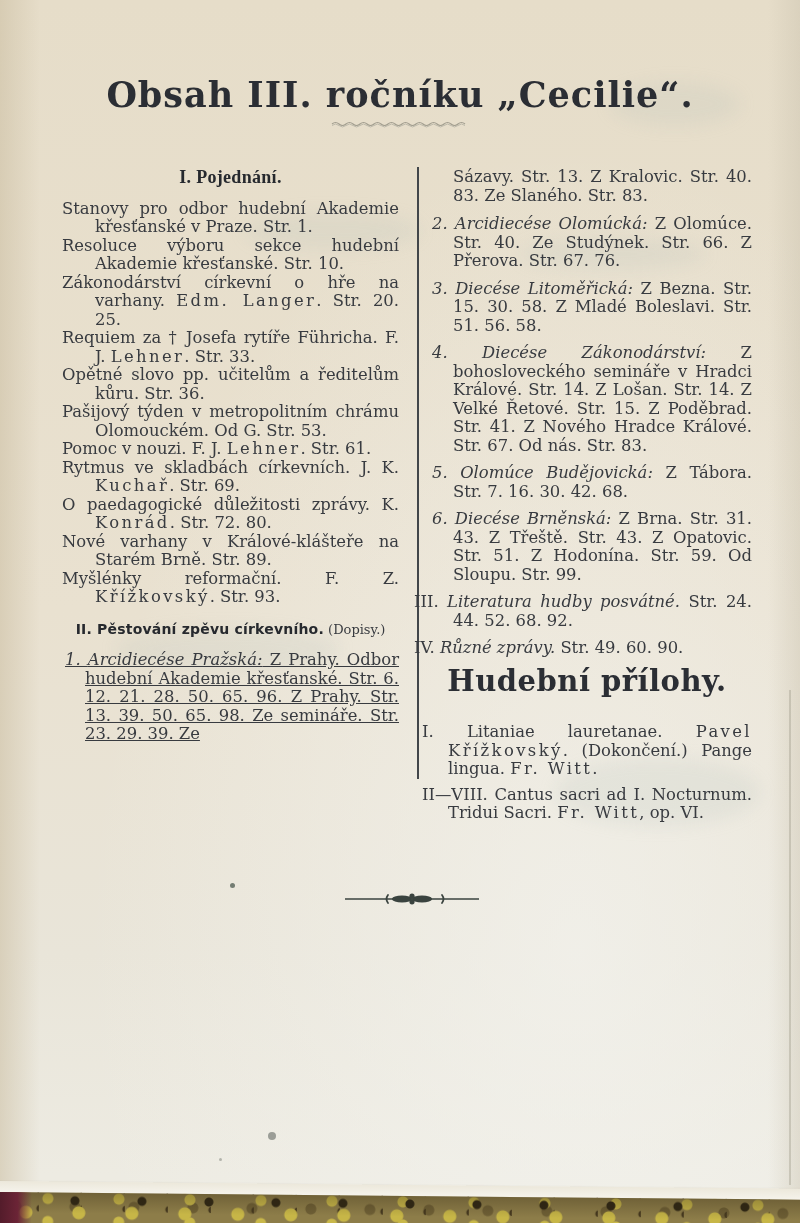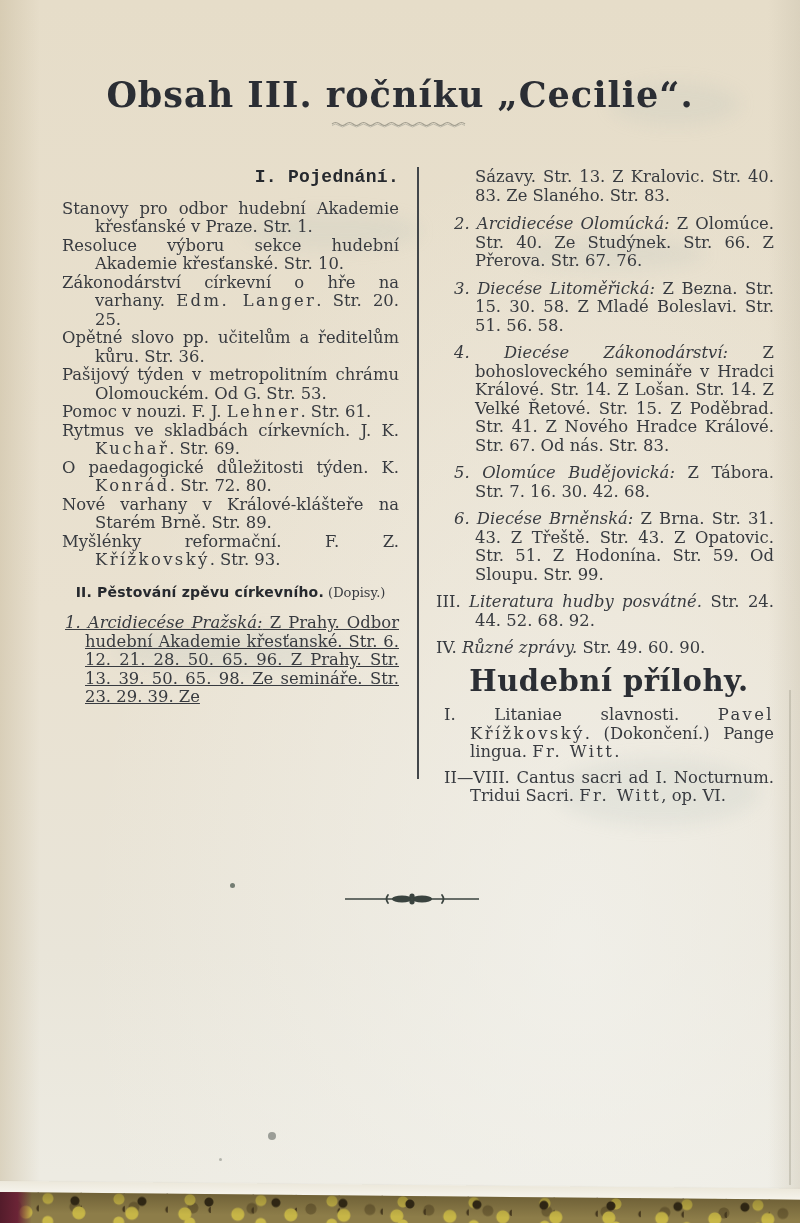--- a/index.html
+++ b/index.html
@@ -22,39 +22,39 @@
   .title{
     position:absolute;top:74px;left:0;width:100%;margin:0;
     text-align:center;font-size:35px;font-weight:bold;letter-spacing:1px;color:#2b2e34;
   }
   .squiggle{position:absolute;top:119px;left:50%;transform:translateX(-50%);}
 
   .divider{position:absolute;left:417px;top:167px;width:2px;height:612px;background:#42464a;}
 
   .col{position:absolute;top:168px;font-size:16.4px;line-height:18.5px;}
   .col-left{left:62px;width:337px;}
-  .col-right{left:444px;width:330px;}
+  .col-right{left:422px;width:330px;}
 
   .h-sec{
-    text-align:right;font-family:Liberation Mono, monospace;
+    text-align:center;font-family:Liberation Serif, serif;
     font-weight:bold;font-size:18px;color:#26292e;margin:0 0 13px 0;letter-spacing:0.3px;
   }
   .h-sec2{margin:13px 0 12px 0;text-align:center;white-space:nowrap;color:#26292e;}
   .h2-main{font-family:"DejaVu Sans","Liberation Sans",sans-serif;font-weight:bold;font-size:14px;letter-spacing:0.2px;}
   .h2-suffix{font-size:13px;font-weight:normal;color:#383b40;}
 
   .entry{text-align:justify;padding-left:33px;text-indent:-33px;margin:0;}
   .entry-num1{padding-left:23px;text-indent:-20px;text-decoration:underline;}
   .cont{margin-left:31px;text-align:justify;margin-bottom:10px;}
   .entry-r{text-align:justify;padding-left:31px;text-indent:-21px;margin-bottom:9px;}
   .roman{margin-left:-8px;padding-left:39px;text-indent:-39px;}
 
   .h-append{
     text-align:center;font-size:29px;font-weight:bold;color:#2b2e34;
-    margin:14px 0 16px 0;letter-spacing:0.5px;
+    margin:14px 0 33px 0;letter-spacing:0.5px;
   }
   .entry-a{text-align:justify;padding-left:26px;text-indent:-26px;margin-bottom:7px;}
 
   .p-n{}
   .p-it{font-style:italic;}
   .p-sp{letter-spacing:2.4px;}
 
   .end-rule{position:absolute;left:345px;top:891px;}
 
   .speck{position:absolute;border-radius:50%;}
@@ -106,44 +106,45 @@
   <path d="M2 6.5 q3.5 -3 7 0 t7 0 t7 0 t7 0 t7 0 t7 0 t7 0 t7 0 t7 0 t7 0 t7 0 t7 0 t7 0 t7 0 t7 0 t7 0 t7 0 t7 0 t7 0" fill="none" stroke="#bdb9aa" stroke-width="1"></path>
 </svg>
 
 <div class="divider"></div>
 
 <div class="col col-left">
   <div class="h-sec">I. Pojednání.</div>
   <div class="entry"><span class="p-n">Stanovy pro odbor hudební Akademie křesťanské v Praze.  Str. 1.</span></div>
   <div class="entry"><span class="p-n">Resoluce výboru sekce hudební Akademie křesťanské.  Str. 10.</span></div>
   <div class="entry"><span class="p-n">Zákonodárství církevní o hře na varhany. </span><span class="p-sp">Edm. Langer</span><span class="p-n">.  Str. 20. 25.</span></div>
+  <div class="entry"><span class="p-n">Requiem za † Josefa rytíře Führicha.  F. J. </span><span class="p-sp">Lehner</span><span class="p-n">.  Str. 33.</span></div>
   <div class="entry"><span class="p-n">Opětné slovo pp. učitelům a ředitelům kůru.  Str. 36.</span></div>
   <div class="entry"><span class="p-n">Pašijový týden v metropolitním chrámu Olomouckém.  Od G.  Str. 53.</span></div>
   <div class="entry"><span class="p-n">Pomoc v nouzi.  F. J. </span><span class="p-sp">Lehner</span><span class="p-n">.  Str. 61.</span></div>
   <div class="entry"><span class="p-n">Rytmus ve skladbách církevních.  J. K. </span><span class="p-sp">Kuchař</span><span class="p-n">.  Str. 69.</span></div>
-  <div class="entry"><span class="p-n">O paedagogické důležitosti týden.  K. </span><span class="p-sp">Konrád</span><span class="p-n">.  Str. 72. 80.</span></div>
+  <div class="entry"><span class="p-n">O paedagogické důležitosti zprávy.  K. </span><span class="p-sp">Konrád</span><span class="p-n">.  Str. 72. 80.</span></div>
   <div class="entry"><span class="p-n">Nové varhany v Králové-klášteře na Starém Brně.  Str. 89.</span></div>
   <div class="entry"><span class="p-n">Myšlénky reformační.  F. Z. </span><span class="p-sp">Křížkovský</span><span class="p-n">.  Str. 93.</span></div>
 
   <div class="h-sec2"><span class="h2-main">II. Pěstování zpěvu církevního.</span><span class="h2-suffix"> (Dopisy.)</span></div>
   <div class="entry entry-num1"><span class="p-it">1. </span><span class="p-it">Arcidiecése Pražská:</span><span class="p-n"> Z Prahy. Odbor hudební Akademie křesťanské. Str. 6. 12. 21. 28. 50. 65. 96.  Z Prahy. Str. 13. 39. 50. 65. 98.  Ze semináře. Str. 23. 29. 39. Ze</span></div>
 </div>
 
 <div class="col col-right">
   <div class="cont"><span class="p-n">Sázavy. Str. 13.  Z Kralovic. Str. 40. 83. Ze Slaného. Str. 83.</span></div>
   <div class="entry-r"><span class="p-it">2. </span><span class="p-it">Arcidiecése Olomúcká:</span><span class="p-n"> Z Olomúce. Str. 40. Ze Studýnek. Str. 66.  Z Přerova. Str. 67. 76.</span></div>
   <div class="entry-r"><span class="p-it">3. </span><span class="p-it">Diecése Litoměřická:</span><span class="p-n"> Z Bezna. Str. 15. 30. 58.  Z Mladé Boleslavi. Str. 51. 56. 58.</span></div>
   <div class="entry-r"><span class="p-it">4. </span><span class="p-it">Diecése Zákonodárství:</span><span class="p-n"> Z bohosloveckého semináře v Hradci Králové. Str. 14.  Z Lošan. Str. 14.  Z Velké Řetové. Str. 15.  Z Poděbrad. Str. 41.  Z Nového Hradce Králové. Str. 67.  Od nás. Str. 83.</span></div>
   <div class="entry-r"><span class="p-it">5. </span><span class="p-it">Olomúce Budějovická:</span><span class="p-n"> Z Tábora. Str. 7. 16. 30. 42. 68.</span></div>
   <div class="entry-r"><span class="p-it">6. </span><span class="p-it">Diecése Brněnská:</span><span class="p-n"> Z Brna. Str. 31. 43. Z Třeště. Str. 43.  Z Opatovic. Str. 51. Z Hodonína. Str. 59.  Od Sloupu. Str. 99.</span></div>
   <div class="entry-r roman"><span class="p-n">III. </span><span class="p-it">Literatura hudby posvátné.</span><span class="p-n">  Str. 24. 44. 52. 68. 92.</span></div>
   <div class="entry-r roman"><span class="p-n">IV. </span><span class="p-it">Různé zprávy.</span><span class="p-n"> Str. 49. 60. 90.</span></div>
 
   <div class="h-append">Hudební přílohy.</div>
-  <div class="entry-a"><span class="p-n">I. Litaniae slavnosti.  </span><span class="p-sp">Pavel Křížkovský</span><span class="p-n">. (Dokončení.)  Pange lingua.  </span><span class="p-sp">Fr. Witt</span><span class="p-n">.</span></div>
+  <div class="entry-a"><span class="p-n">I. Litaniae lauretanae.  </span><span class="p-sp">Pavel Křížkovský</span><span class="p-n">. (Dokončení.)  Pange lingua.  </span><span class="p-sp">Fr. Witt</span><span class="p-n">.</span></div>
   <div class="entry-a"><span class="p-n">II—VIII. Cantus sacri ad I. Nocturnum.  Tridui Sacri.  </span><span class="p-sp">Fr. Witt</span><span class="p-n">, op. VI.</span></div>
 </div>
 
 <svg class="end-rule" width="134" height="16" viewBox="0 0 134 16">
   <line x1="0" y1="8" x2="134" y2="8" stroke="#3a433f" stroke-width="1.4"></line>
   <path d="M43 4 q-3 4 0 8" fill="none" stroke="#3a433f" stroke-width="1.8" stroke-linecap="round"></path>
   <path d="M97 4 q3 4 0 8" fill="none" stroke="#3a433f" stroke-width="1.8" stroke-linecap="round"></path>
   <ellipse cx="57" cy="8" rx="10" ry="3.4" fill="#3a433f"></ellipse>
   <ellipse cx="77" cy="8" rx="10" ry="3.4" fill="#3a433f"></ellipse>
   <circle cx="67" cy="5.2" r="2.6" fill="#3a433f"></circle>

